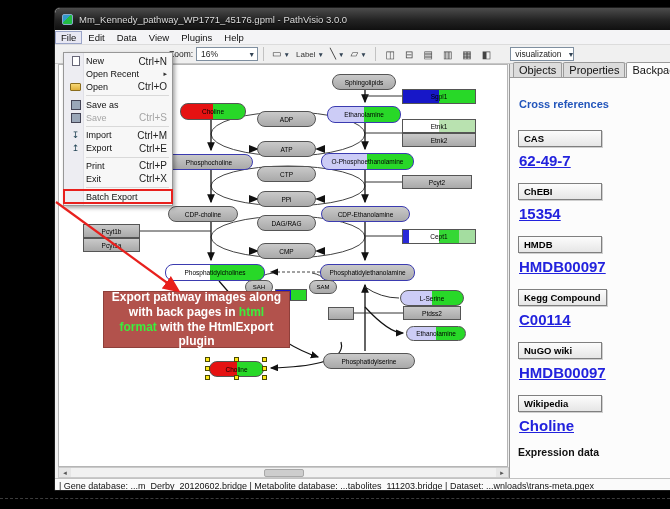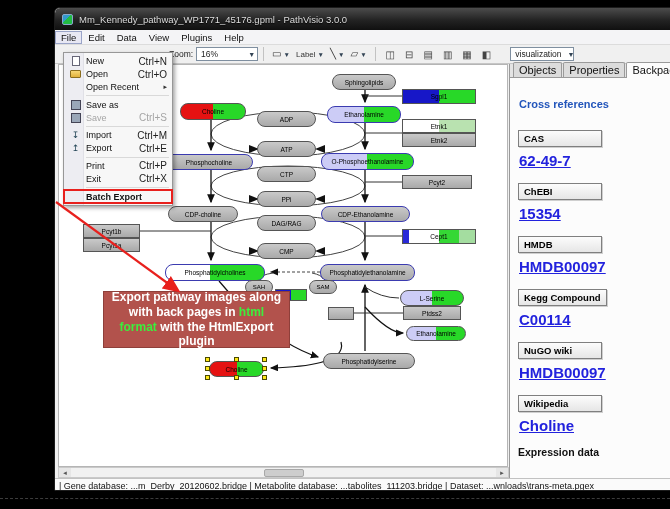--- a/index.html
+++ b/index.html
@@ -95,21 +95,21 @@
   
   .filemenu { position:absolute; left:8px; top:44px; width:110px; background:#f7f7f7;
               border:1px solid #979797; box-shadow:2px 2px 4px rgba(0,0,0,.35); z-index:50; padding:2px 0; }
   .filemenu .gutter { position:absolute; left:0; top:0; bottom:0; width:20px; background:#ededf2; border-right:1px solid #e0e0e6; }
   .mi { position:relative; height:12.8px; display:flex; align-items:center; font-size:9px; color:#111; padding:0 5px 0 3px; }
   .mi .ictr { width:17px; display:flex; justify-content:center; align-items:center; }
   .mi .lbl { flex:1; padding-left:2px; }
   .mi .sc { color:#222; font-size:10px; }
   .mi.disabled .lbl,.mi.disabled .sc { color:#a5a5a5; }
   .mi .sub { font-size:7px; color:#333; }
-  .mi.highlighted { outline:2px solid #e8201d; outline-offset:-1px;font-weight:bold; }
+  .mi.highlighted { outline:2px solid #e8201d; outline-offset:-1px; }
   .menu-sep { height:1px; background:#d9d9d9; margin:2px 3px 2px 22px; }
   .ic { display:block; }
   .ic-new { width:8px; height:10px; background:#fff; border:1px solid #667; }
   .ic-open { width:11px; height:8px; background:linear-gradient(#f7d775,#e0b13c); border:1px solid #8a6d1e; border-radius:1px; }
   .ic-save { width:10px; height:10px; background:#9aa7b8; border:1px solid #445; }
   .ic-glyph { font-size:9px; color:#245; line-height:10px; }
 
   
   .callout { position:absolute; left:103px; top:291px; width:187px; height:57px; background:#b2524c;
              border:1px solid #8e3f3a; z-index:40; display:flex; align-items:center; justify-content:center;
@@ -367,30 +367,30 @@
     <div class="filemenu" id="filemenu">
       <div class="gutter"></div>
     <div class="mi">
           <span class="ictr">
             <span class="ic ic-new"></span>
           </span>
           <span class="lbl">New</span>
           <span class="sc">Ctrl+N</span>
         </div>
         <div class="mi">
-          <span class="ictr">
-            <span class="ic ic-open"></span>
-          </span>
-          <span class="lbl">Open</span>
-          <span class="sc">Ctrl+O</span>
-        </div>
-        <div class="mi">
           <span class="ictr"></span>
           <span class="lbl">Open Recent</span>
           <span class="sub">▸</span>
+        </div>
+        <div class="mi">
+          <span class="ictr">
+            <span class="ic ic-open"></span>
+          </span>
+          <span class="lbl">Open</span>
+          <span class="sc">Ctrl+O</span>
         </div>
         <div class="menu-sep"></div>
         <div class="mi">
           <span class="ictr">
             <span class="ic ic-save"></span>
           </span>
           <span class="lbl">Save as</span>
         </div>
         <div class="mi disabled">
           <span class="ictr">

